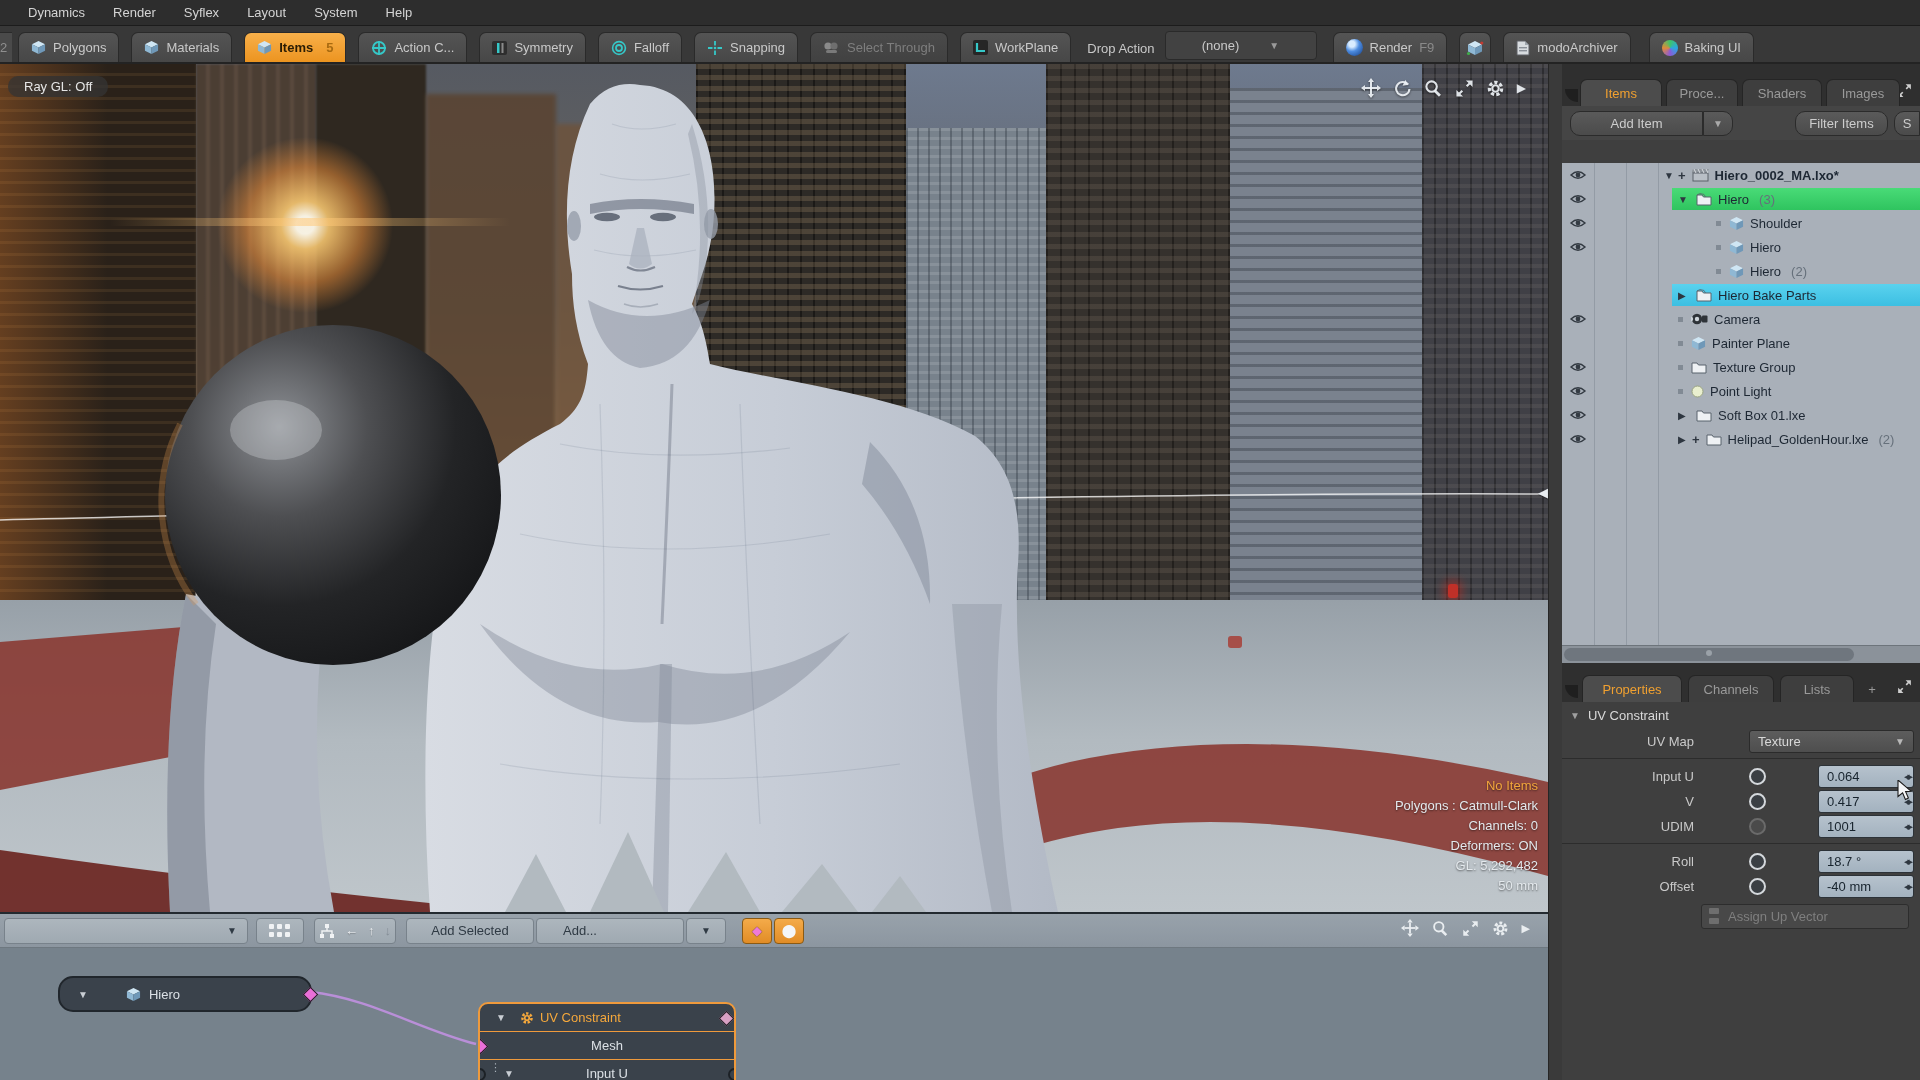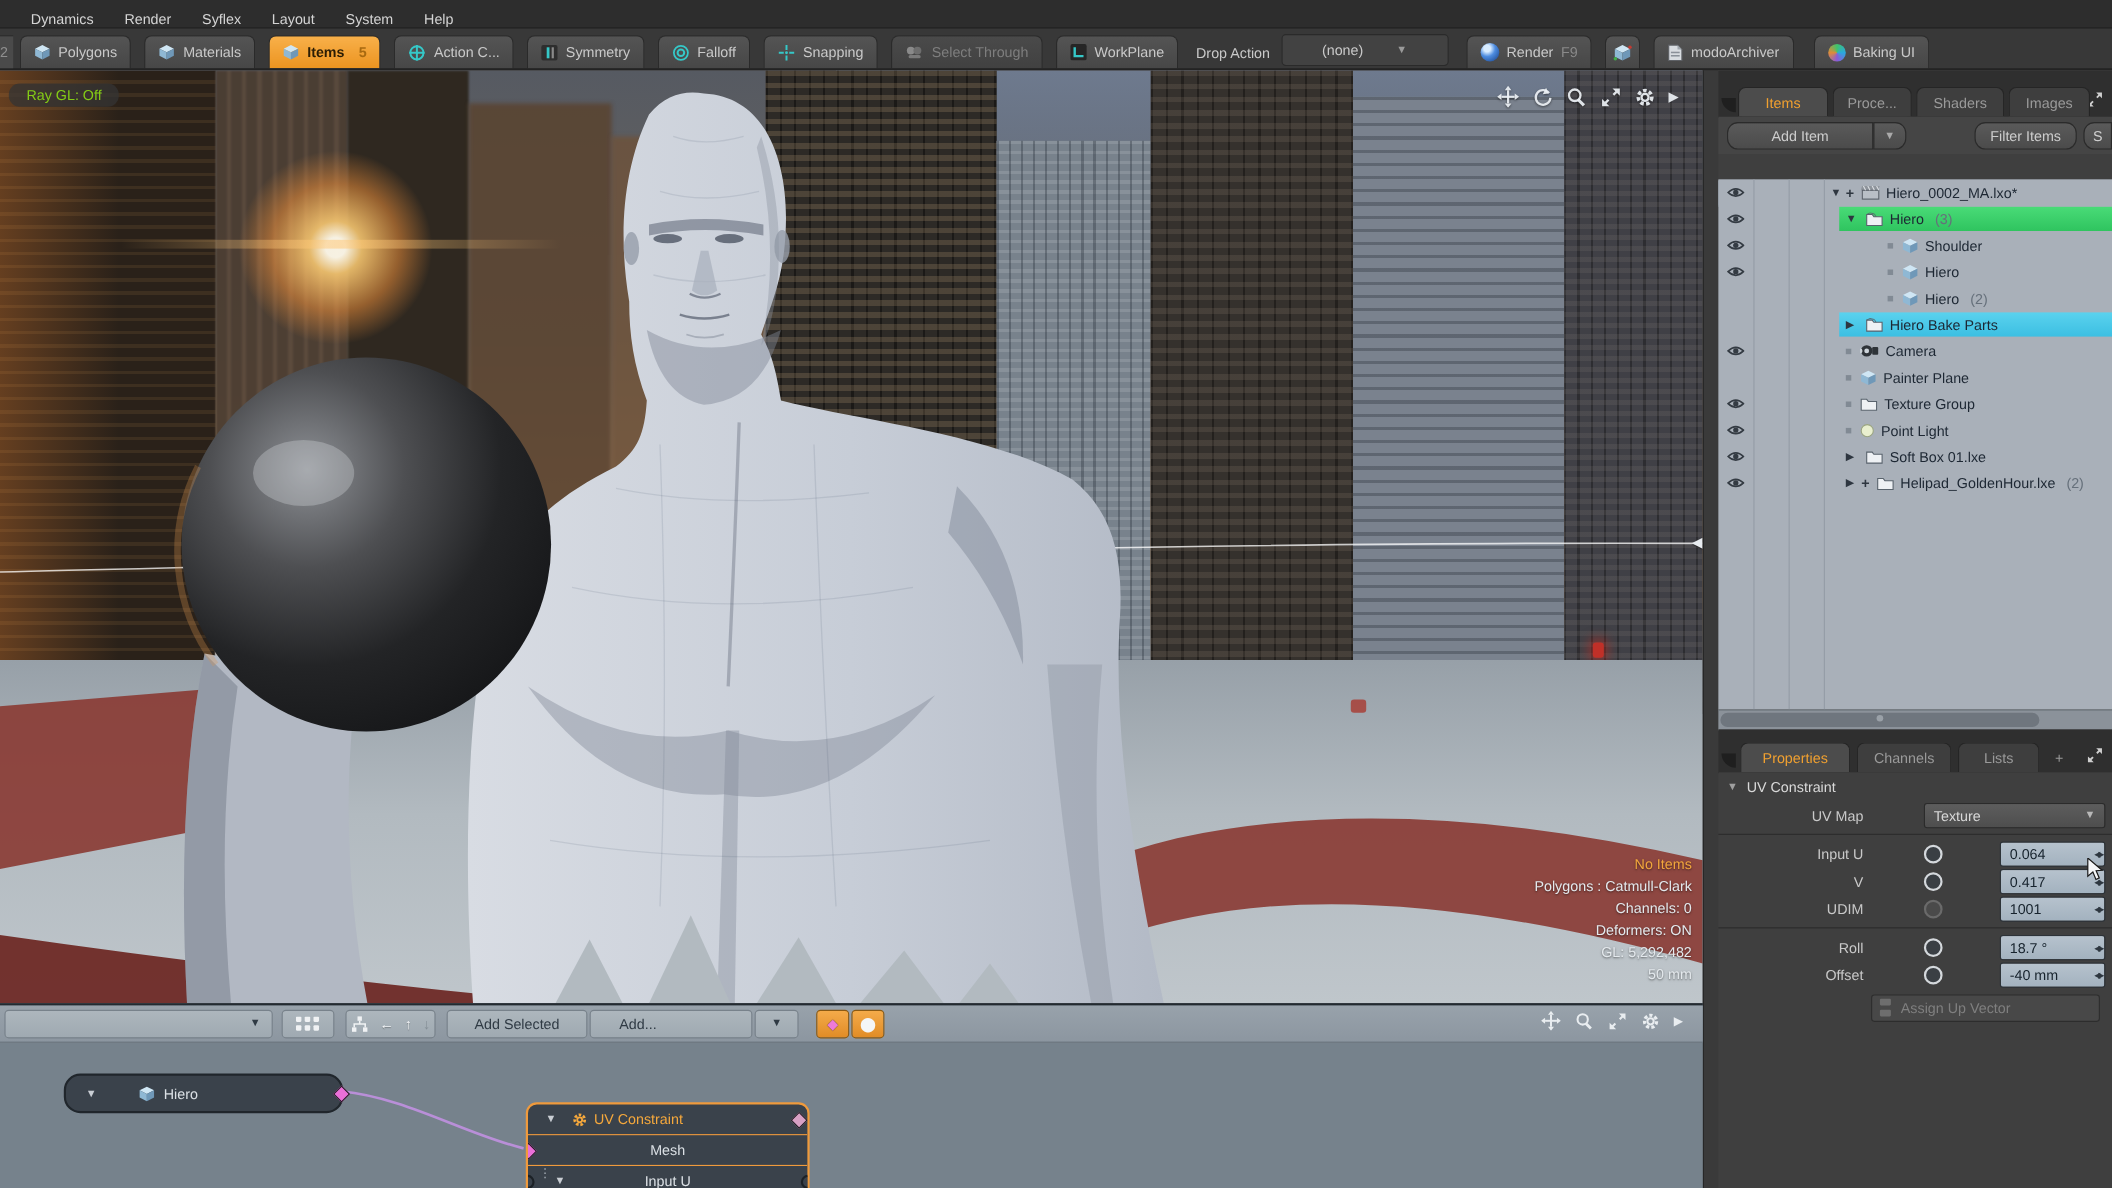--- a/index.html
+++ b/index.html
@@ -1,20 +1,20 @@
 <!DOCTYPE html>
 <html><head>
 <meta charset="utf-8">
 <style>
   html,body{margin:0;padding:0;background:#1b1b1b;}
   #app{position:relative;width:1920px;height:1080px;overflow:hidden;background:#383838;
        font-family:"Liberation Sans",sans-serif;font-size:13px;color:#ccc;}
   
   .menubar{position:absolute;left:0;top:0;width:100%;height:26px;background:#2d2d2d;
-           border-bottom:1px solid #1c1c1c;display:flex;align-items:flex-end;padding-left:14px;box-sizing:border-box;}
+           border-bottom:1px solid #1c1c1c;display:flex;align-items:center;padding-left:14px;box-sizing:border-box;}
   .menubar span{color:#d4d4d4;padding:0 14px;cursor:default;}
   
   .toolbar{position:absolute;left:0;top:26px;width:100%;height:38px;background:#383838;
            border-bottom:2px solid #232323;display:flex;align-items:flex-end;box-sizing:border-box;}
   .tbtn{height:29px;margin:0 6px 0 6px;background:linear-gradient(#545454,#474747);border:1px solid #2a2a2a;border-bottom:none;
         border-radius:7px 7px 0 0;display:flex;align-items:center;gap:7px;padding:0 12px;color:#c9c9c9;white-space:nowrap;}
   .tbtn.active{background:linear-gradient(#f8b04a,#ec9420);color:#2b1d04;font-weight:bold;}
   .tbtn.disabled{color:#7e7e7e;background:linear-gradient(#4a4a4a,#414141);}
   .tbtn .badge{color:#a86a10;font-weight:bold;margin-left:6px;}
   .tb-sliver{width:12px;height:29px;background:#4a4a4a;border-top:1px solid #2a2a2a;color:#8f8f8f;
@@ -40,21 +40,21 @@
   .vp-skyright{position:absolute;left:760px;top:0;width:788px;height:260px;background:linear-gradient(180deg,#6e7a8e,rgba(110,122,142,0));}
   .bld{position:absolute;}
   .vp-sun{position:absolute;left:215px;top:71px;width:180px;height:180px;border-radius:50%;
           background:radial-gradient(circle,rgba(255,250,235,.95) 0 9px,rgba(255,205,115,.85) 24px,rgba(250,150,60,.5) 58px,rgba(250,140,50,0) 88px);}
   .vp-flare{position:absolute;left:110px;top:154px;width:400px;height:8px;
             background:linear-gradient(90deg,rgba(255,180,90,0),rgba(255,200,120,.55),rgba(255,180,90,0));}
   .vp-ground{position:absolute;left:0;top:536px;width:1548px;height:312px;
              background:linear-gradient(180deg,#97a0a8,#b2bac0 45%,#bfc6cb);}
   .vp-fig{position:absolute;inset:0;}
   
-  .raygl{position:absolute;left:8px;top:12px;padding:3px 16px;border-radius:10px;background:rgba(52,52,52,.75);color:#84cc16;}
+  .raygl{position:absolute;left:8px;top:12px;padding:3px 16px;border-radius:10px;background:rgba(52,52,52,.75);color:#e5e5e5;}
   .vp-icons{position:absolute;right:22px;top:14px;display:flex;gap:12px;color:rgba(238,242,246,.92);align-items:center;}
   .vp-icons svg{filter:drop-shadow(0 1px 1px rgba(0,0,0,.5));}
   .vp-info{position:absolute;right:10px;bottom:16px;text-align:right;line-height:20px;color:#e4e9ed;
            text-shadow:0 1px 2px rgba(0,0,0,.55);}
   .vp-info .first{color:#f2a63c;}
   .vp-collapse{position:absolute;right:0px;top:421px;color:#e8ecf0;font-size:13px;text-shadow:0 1px 1px rgba(0,0,0,.5);}
   
   .rp-tabs{position:absolute;left:0;top:0;width:100%;height:42px;background:#2f2f2f;border-bottom:1px solid #262626;}
   .rtab{position:absolute;bottom:0;height:26px;border-radius:7px 7px 0 0;background:#3e3e3e;border:1px solid #252525;border-bottom:none;
         color:#9a9a9a;display:flex;align-items:center;justify-content:center;}
@@ -73,21 +73,21 @@
   .trow{position:relative;height:24px;color:#1d2733;}
   .trow .hl{position:absolute;left:110px;right:0;top:1px;bottom:1px;}
   .hl.green{background:linear-gradient(#49db77,#2fc45f);}
   .hl.cyan{background:linear-gradient(#5ad2ee,#3cbfe2);}
   .t-eye{position:absolute;left:8px;top:7px;}
   .t-content{position:absolute;top:0;height:24px;display:flex;align-items:center;gap:6px;}
   .t-content .pre{color:#2e3640;font-size:10px;width:12px;}
   .t-content .plus{color:#2e3640;font-weight:bold;margin-left:-4px;}
   .t-content .leafmark{width:5px;height:5px;background:#818a94;margin-right:2px;}
   .t-label{white-space:nowrap;}
-  .t-label.bold{font-weight:normal;}
+  .t-label.bold{font-weight:bold;}
   .t-sfx{color:#66707b;margin-left:4px;}
   .rp-hscroll{position:absolute;left:0;top:581px;width:100%;height:18px;background:#8b929a;border-top:1px solid #6d747b;}
   .rp-hscroll .handle{position:absolute;left:2px;top:2px;width:290px;height:13px;background:#6f767e;border-radius:7px;}
   .rp-hscroll .dot{position:absolute;left:144px;top:4px;width:6px;height:6px;border-radius:50%;background:#9aa1a8;}
   .rp-proptabs{position:absolute;left:0;top:599px;width:100%;height:39px;background:#2f2f2f;border-bottom:1px solid #262626;}
   .rp-props{position:absolute;left:0;top:638px;width:100%;height:378px;background:#3f3f3f;}
   .sechdr{display:flex;align-items:center;gap:8px;height:26px;padding-left:8px;color:#d9d9d9;}
   .sechdr i{font-style:normal;color:#9f9f9f;font-size:10px;}
   .prow{display:flex;align-items:center;height:24px;margin:1px 6px 1px 0;gap:48px;}
   .plabel{width:132px;text-align:right;color:#c9c9c9;padding-right:7px;flex:none;}

